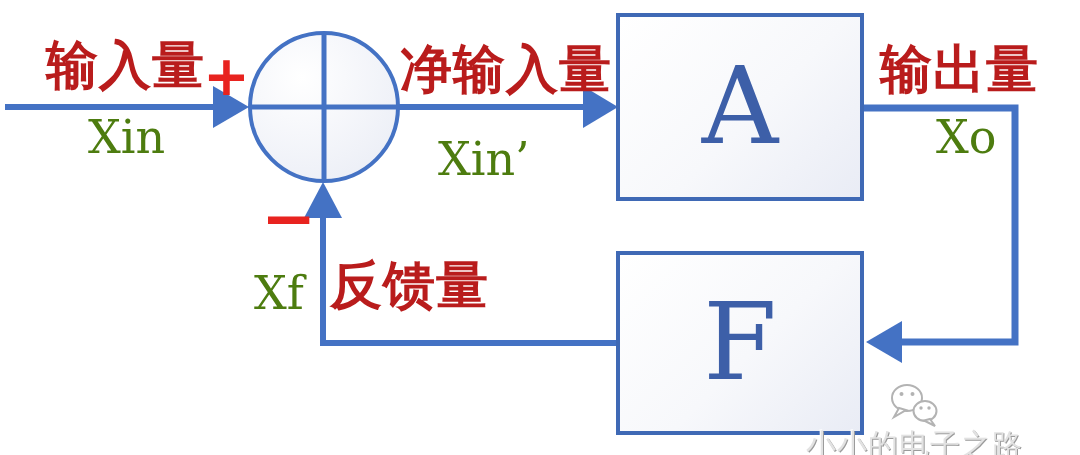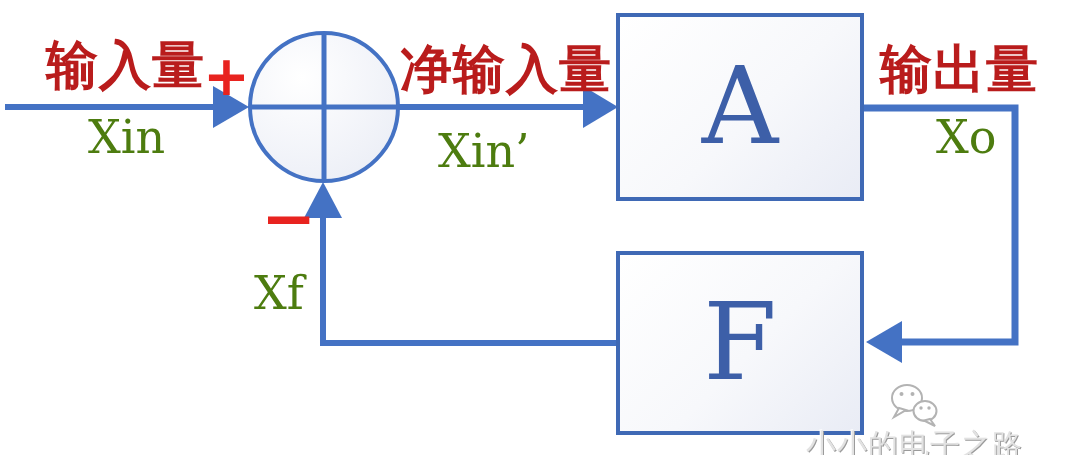--- a/index.html
+++ b/index.html
@@ -38,21 +38,21 @@
   .lbl-sym { font-family: "DejaVu Serif", "Liberation Serif", serif;
              font-size: 46px; color: #4d7c0f; }
   .lbl-sign { font-family: "DejaVu Sans", sans-serif;
               font-weight: bold; color: #e8231f; }
   .sign-plus  { left: 203px; top: 48px;  font-size: 56px; }
   .sign-minus { left: 261px; top: 186px; font-size: 66px; }
 
   .lbl-input     { left: 46px;  top: 40px;  }
   .lbl-xin       { left: 88px;  top: 114px; }
   .lbl-netinput  { left: 400px; top: 44px;  }
-  .lbl-xin2      { left: 438px; top: 128px; }
+  .lbl-xin2      { left: 438px; top: 136px; }
   .lbl-output    { left: 880px; top: 44px;  }
   .lbl-xo        { left: 936px; top: 114px; }
   .lbl-xf        { left: 254px; top: 270px; }
   .lbl-feedback  { left: 330px; top: 260px; }
 
   
   .watermark {
     position: absolute;
     left: 806px; top: 382px;
     display: flex;
@@ -112,20 +112,21 @@
   <div class="lbl lbl-sym lbl-xin">Xin</div>
 
   <div class="lbl lbl-cn lbl-netinput">净输入量</div>
   <div class="lbl lbl-sym lbl-xin2">Xin’</div>
 
   <div class="lbl lbl-cn lbl-output">输出量</div>
   <div class="lbl lbl-sym lbl-xo">Xo</div>
 
   <div class="lbl lbl-sign sign-minus">−</div>
   <div class="lbl lbl-sym lbl-xf">Xf</div>
+  <div class="lbl lbl-cn lbl-feedback">反馈量</div>
 
   <div class="watermark">
     <svg width="52" height="46" viewBox="0 0 52 46">
       <g stroke="#b3b3b3" stroke-width="2" fill="#ffffff">
         <ellipse cx="18" cy="16" rx="15" ry="13"></ellipse>
         <path d="M10,26 L5,35 L17,28 Z"></path>
         <ellipse cx="36" cy="29" rx="11.5" ry="10"></ellipse>
         <path d="M41,37 L46,44 L35,38.5 Z"></path>
       </g>
       <g fill="#b3b3b3">

